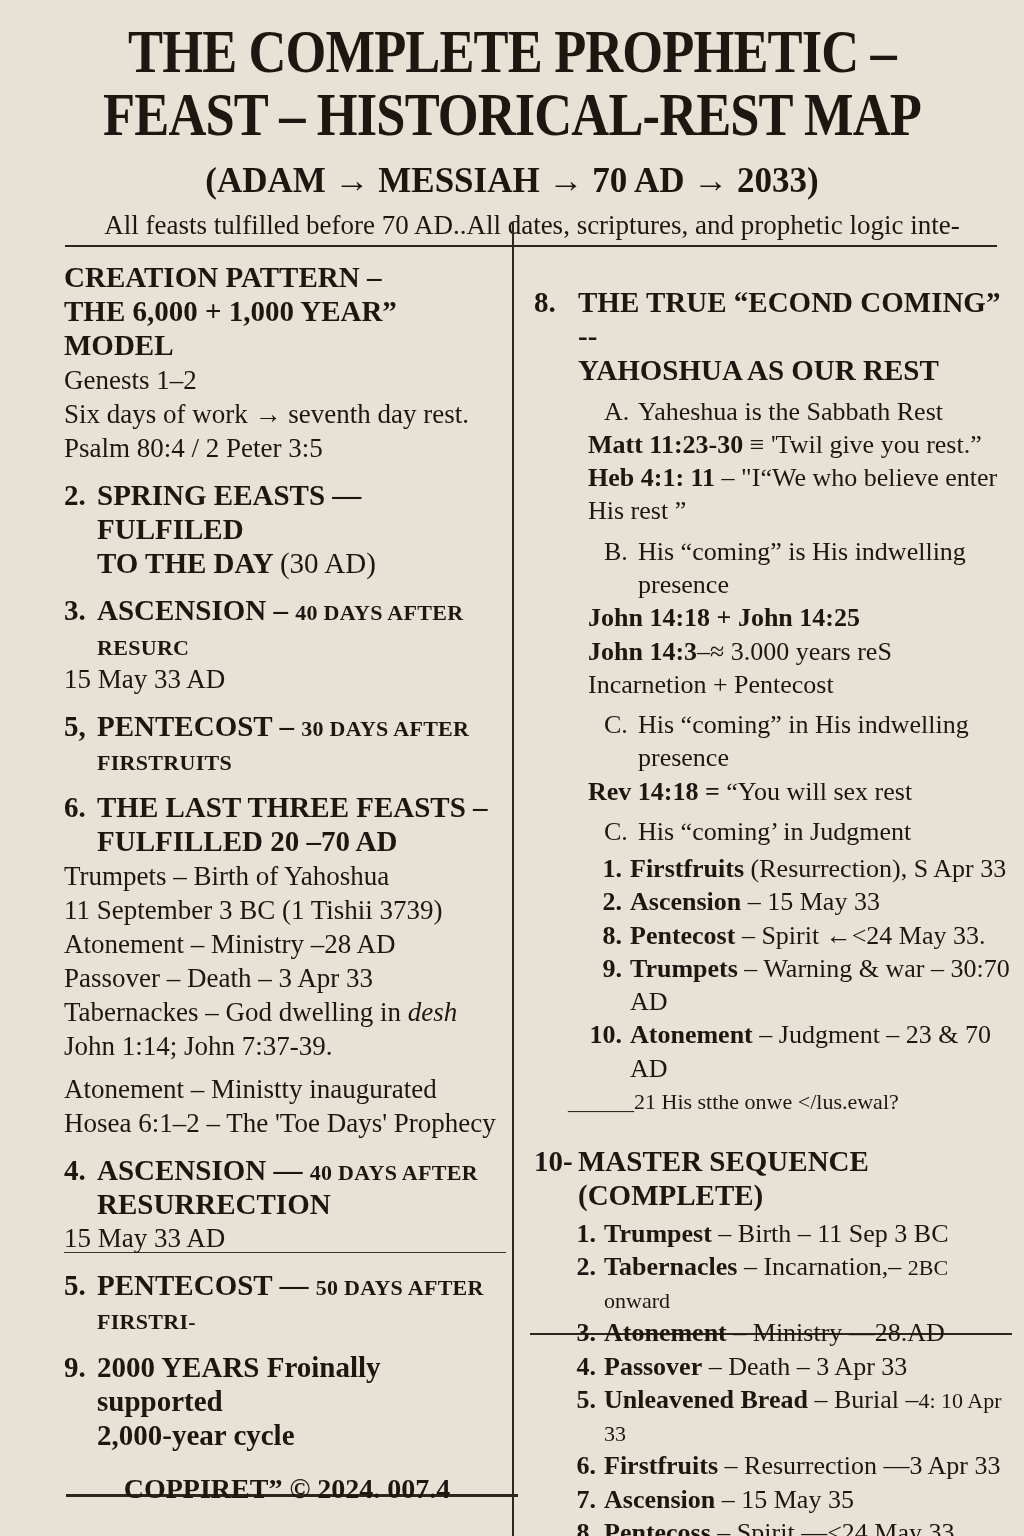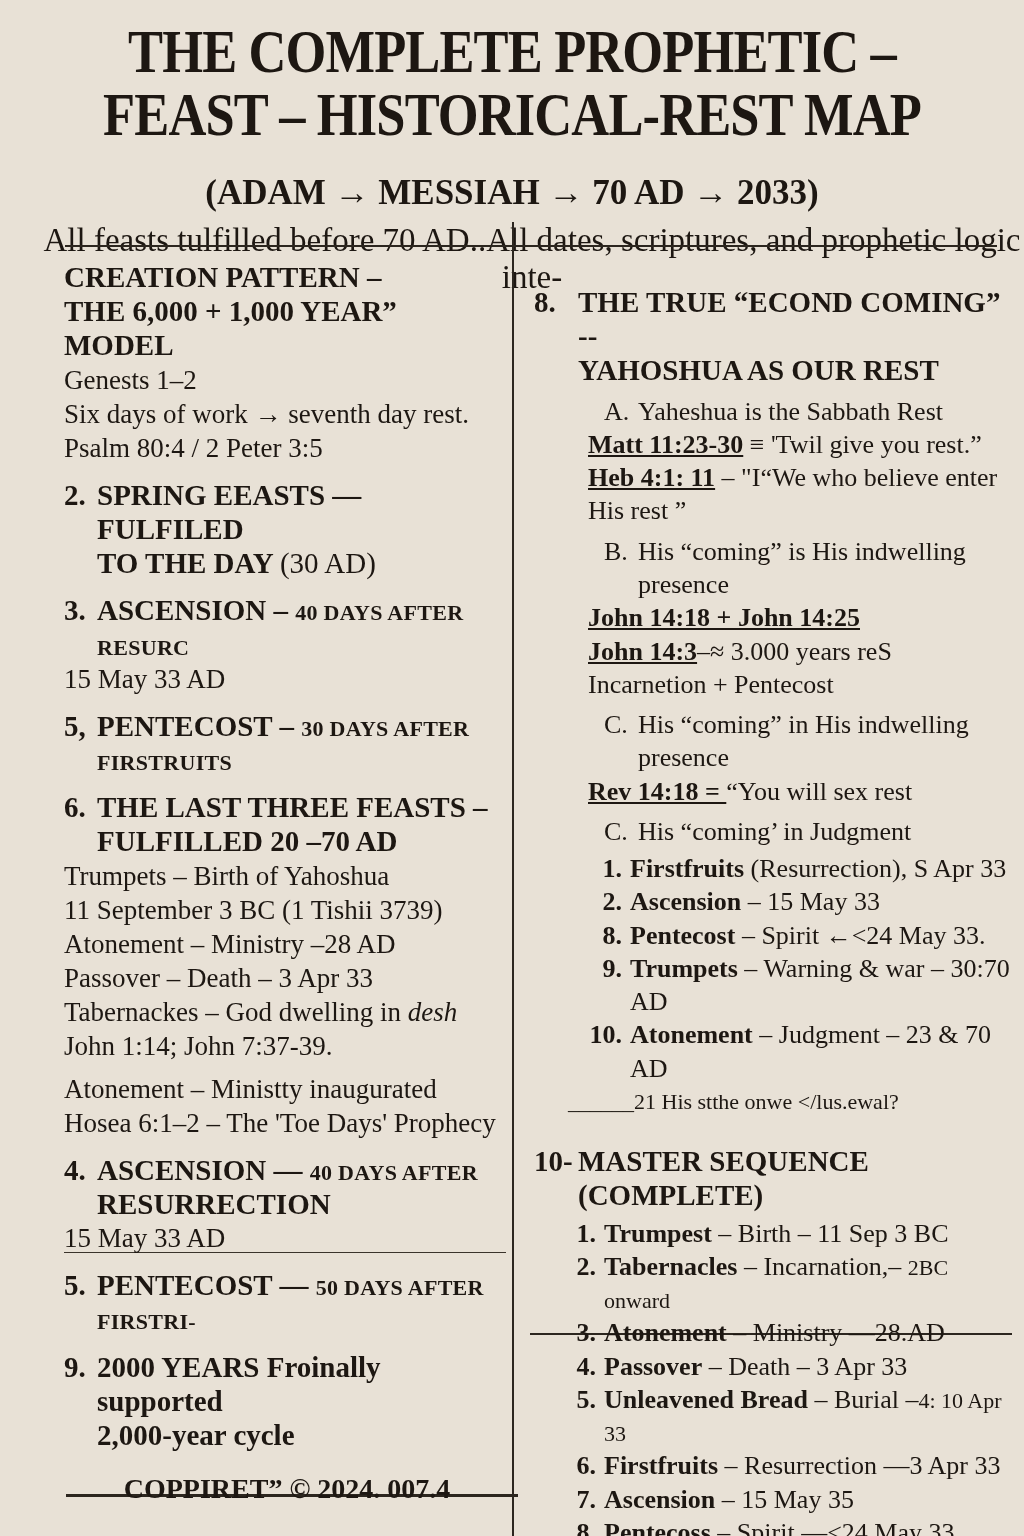--- a/index.html
+++ b/index.html
@@ -13,22 +13,22 @@
   .page { position:relative; width:886px; height:1536px; background:#e8e1d6; }
 
   
   .header { position:absolute; top:20px; left:0; width:1024px; text-align:center; }
   .title {
     font-size:61px; font-weight:700; line-height:1.04;
     letter-spacing:-1px;
     transform:scaleX(0.86); transform-origin:50% 0;
     white-space:nowrap;
   }
-  .subtitle { font-size:35px; font-weight:700; margin-top:26px; letter-spacing:0; }
-  .tagline  { font-size:33px; margin-top:9px;margin-left:40px; }
+  .subtitle { font-size:35px; font-weight:700; margin-top:14px; letter-spacing:0; }
+  .tagline  { font-size:27px; margin-top:9px;margin-left:40px; }
 
   
   .rule-top { position:absolute; left:65px; top:245px; width:932px; height:2px; background:#2c261f; }
   .vdiv     { position:absolute; left:512px; top:222px; width:2px;  height:1314px; background:#2c261f; }
   .rule-left-thin   { position:absolute; left:64px;  top:1252px; width:442px; height:1px; background:#3a332b; }
   .rule-left-double { position:absolute; left:66px;  top:1494px; width:452px; height:3px;
                       border-top:2px solid #2c261f; border-bottom:1px solid #2c261f; box-sizing:border-box; }
   .rule-right       { position:absolute; left:530px; top:1333px; width:482px; height:2px; background:#2c261f; }
 
   
@@ -51,21 +51,21 @@
 
   
   .r-hang { padding-left:44px; text-indent:-44px; font-size:29px; font-weight:700; line-height:1.18;margin-top:28px; }
   .r-hang .num { display:inline-block; width:44px; text-indent:0; }
   .r-h2 { padding-left:44px; font-size:29px; font-weight:700; line-height:1.18; }
 
   .abc { margin:7px 0 5px 26px; }
   .abc-head { padding-left:34px; text-indent:-34px;margin-left:44px; }
   .abc-head .lbl { display:inline-block; width:34px; text-indent:0; }
   .abc-body { margin-left:28px; }
-  .ref { font-weight:700;text-decoration:underline; }
+  .ref { font-weight:700; }
 
   .r-list { margin-left:22px; margin-top:4px; }
   .li { padding-left:48px; text-indent:-48px; }
   .li .num { display:inline-block; width:40px; text-align:right; margin-right:8px; text-indent:0; font-weight:700; }
   .li .name { font-weight:700; }
   .li .tail { font-size:22px; }
 
   .c2-note { font-size:22px; margin-left:8px; margin-top:3px; }
 </style>
 </head>

